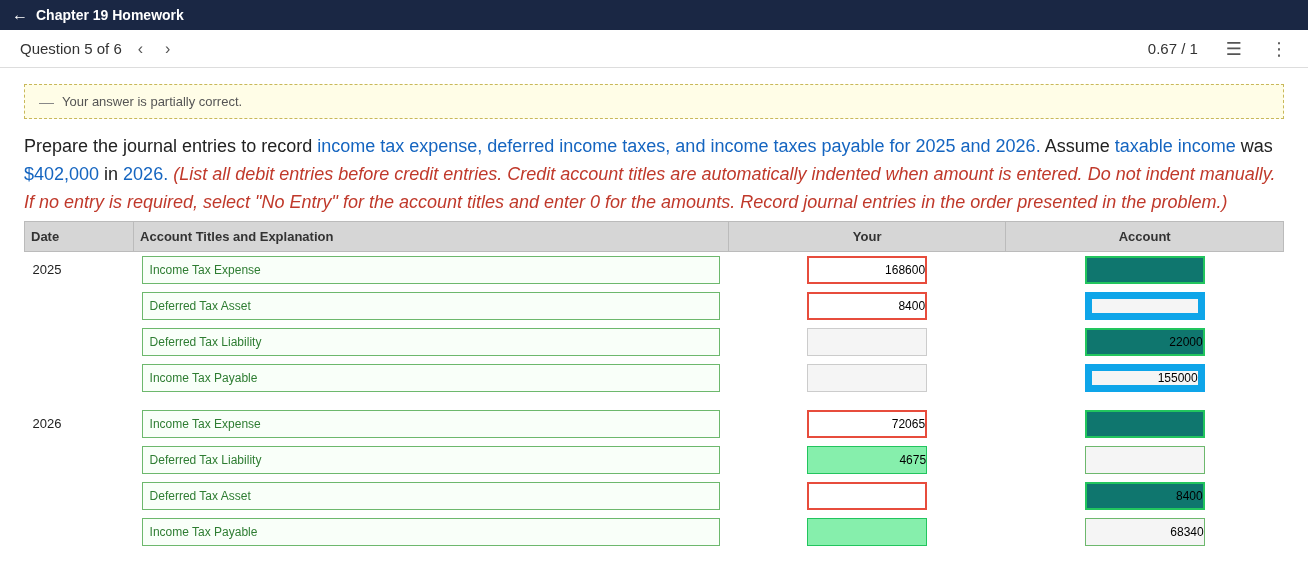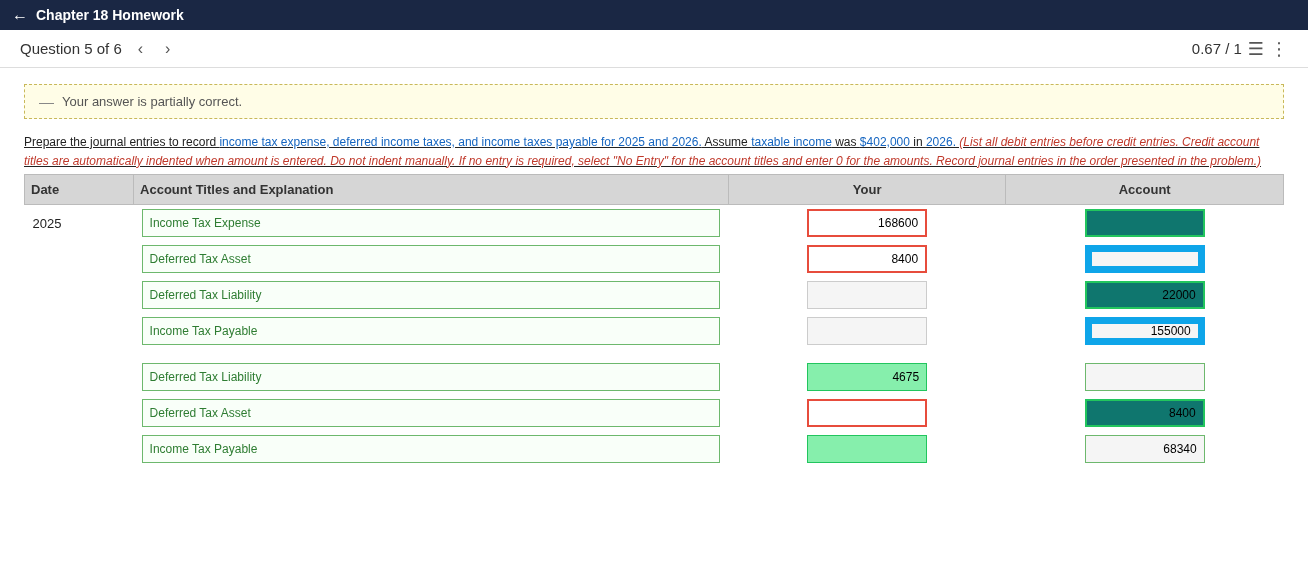--- a/index.html
+++ b/index.html
@@ -52,21 +52,21 @@
       color: #555;
       padding: 2px 6px;
     }
     .question-score {
       font-size: 15px;
       color: #333;
     }
     .question-icons {
       display: flex;
       align-items: center;
-      gap: 6px;
+      gap: 28px;
     }
     .icon-btn {
       background: none;
       border: none;
       cursor: pointer;
       font-size: 18px;
       color: #555;
     }
 
     
@@ -89,25 +89,24 @@
       font-size: 13px;
       color: #555;
     }
     .partial-banner .dash-icon {
       color: #888;
       font-size: 15px;
     }
 
     
     .problem-text {
-      font-size: 12px;
+      font-size: 18px;
       line-height: 1.55;
       margin-bottom: 0;
       color: #222;
-      text-decoration: underline;
     }
     .problem-text .blue { color: #1565c0; }
     .problem-text .red-italic { color: #c0392b; font-style: italic; }
 
     
     .journal-table {
       width: 100%;
       border-collapse: collapse;
       margin-top: 4px;
     }
@@ -152,21 +151,21 @@
       font-size: 12px;
       color: #2e7d32;
       outline: none;
       height: 28px;
     }
 
     .debit-input, .credit-input {
       width: 120px;
       border: 2px solid #e74c3c;
       background: #fff;
-      padding: 4px 7px;
+      padding: 4px 0;
       font-size: 12px;
       text-align: right;
       height: 28px;
       outline: none;
     }
     .debit-input.normal-border {
       border: 1px solid #ccc;
       background: #f5f5f5;
     }
     .credit-input.normal-border {
@@ -192,21 +191,21 @@
 
     .col-account { width: 300px; }
 
     .section-gap td { height: 10px; }
   </style>
 </head>
 <body>
 
 <div class="top-bar">
   <span class="back-arrow">←</span>
-  <span class="title">Chapter 18 Homework</span>
+  <span class="title">Chapter 19 Homework</span>
 </div>
 
 <div class="question-bar">
   <div class="question-nav">
     <span class="question-label">Question 5 of 6</span>
     <button class="nav-arrow">‹</button>
     <button class="nav-arrow">›</button>
   </div>
   <div class="question-icons">
     <span class="question-score">0.67 / 1</span>
@@ -286,20 +285,32 @@
         </td>
         <td style="text-align:center">
           <input class="credit-input normal-border" type="text" value="155000" style="">
         </td>
       </tr>
 
       <tr class="section-gap">
           <td colspan="4"></td>
         </tr>
 
+      <tr>
+        <td class="date-cell">2026</td>
+        <td>
+          <input class="account-input" type="text" value="Income Tax Expense" readonly="" style="">
+        </td>
+        <td style="text-align:center">
+          <input class="debit-input empty-red" type="text" value="72065" style="">
+        </td>
+        <td style="text-align:center">
+          <input class="credit-input empty-red" type="text" value="" style="">
+        </td>
+      </tr>
 
       <tr>
         <td class="date-cell"></td>
         <td>
           <input class="account-input" type="text" value="Deferred Tax Liability" readonly="" style="">
         </td>
         <td style="text-align:center">
           <input class="debit-input green-border" type="text" value="4675" style="">
         </td>
         <td style="text-align:center">

